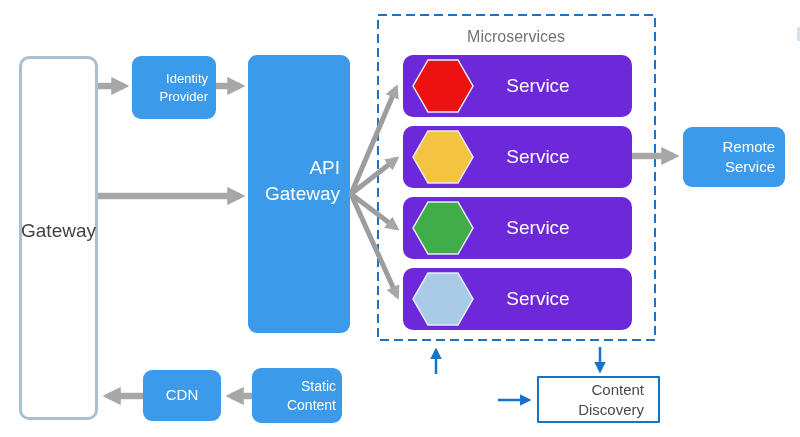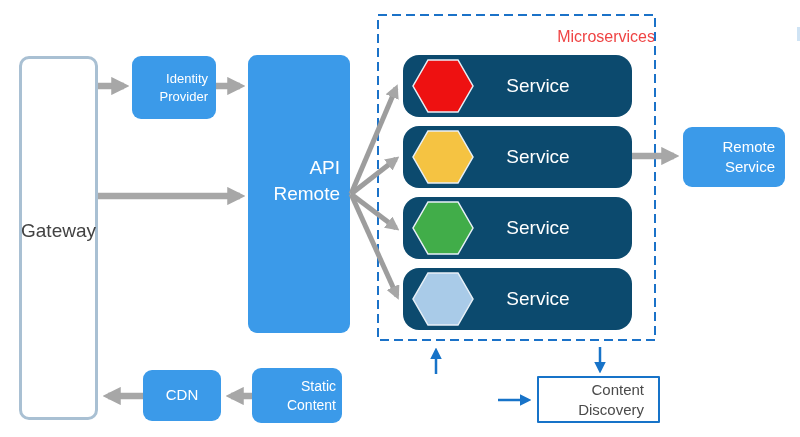--- a/index.html
+++ b/index.html
@@ -40,25 +40,25 @@
   .gateway  { left: 248px; top: 55px;  width: 102px; height: 278px; font-size: 19px;
               padding: 0 10px 26px 10px; }
   .cdn      { left: 143px; top: 370px; width: 78px;  height: 51px;  font-size: 15px; }
   .static   { left: 252px; top: 368px; width: 90px;  height: 55px;  font-size: 14px; padding: 0 6px; }
   .remote   { left: 683px; top: 127px; width: 102px; height: 60px;  font-size: 15px; padding: 0 10px; }
   .mgmt     { left: 378px; top: 375px; width: 117px; height: 48px;  font-size: 15px; }
   .sd       { left: 537px; top: 376px; width: 123px; height: 47px;  font-size: 15px; padding: 0 14px; }
   
   .ms-title {
     position: absolute; left: 377px; top: 28px; width: 278px;
-    text-align: right; color: #ef4444; font-size: 16px;
+    text-align: center; color: #737373; font-size: 16px;
   }
   .service-row {
     position: absolute; left: 403px; width: 229px; height: 62px;
-    background: #0c4a6e; border-radius: 16px;
+    background: #6d28d9; border-radius: 10px;
     display: flex; align-items: center;
   }
   .service-row .hex { margin-left: 9px; flex: 0 0 auto; display: block; }
   .service-row .svc-label {
     flex: 1; text-align: center; padding-right: 30px;
     color: #ffffff; font-size: 19px;
   }
   .row1 { top: 55px; } .row2 { top: 126px; } .row3 { top: 197px; } .row4 { top: 268px; }
   
   .overlay {
@@ -80,21 +80,21 @@
 
   <div class="node client">
     <span>Gateway</span>
   </div>
 
   <div class="node blue-box idp">
     <span>Identity Provider</span>
   </div>
 
   <div class="node blue-box gateway">
-    <span>API Remote</span>
+    <span>API Gateway</span>
   </div>
 
   <div class="node blue-box cdn">
     <span>CDN</span>
   </div>
 
   <div class="node blue-box static">
     <span>Static Content</span>
   </div>
 

